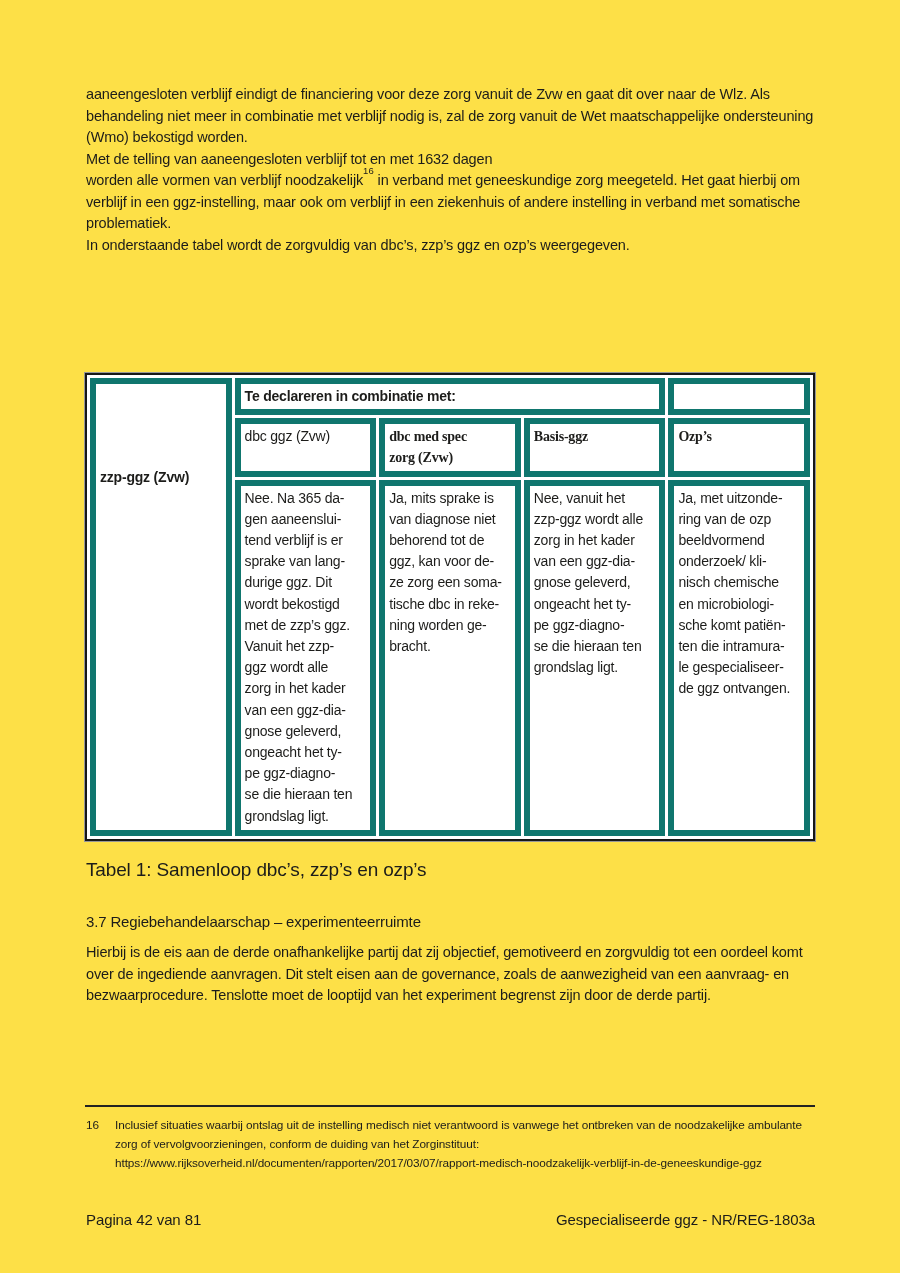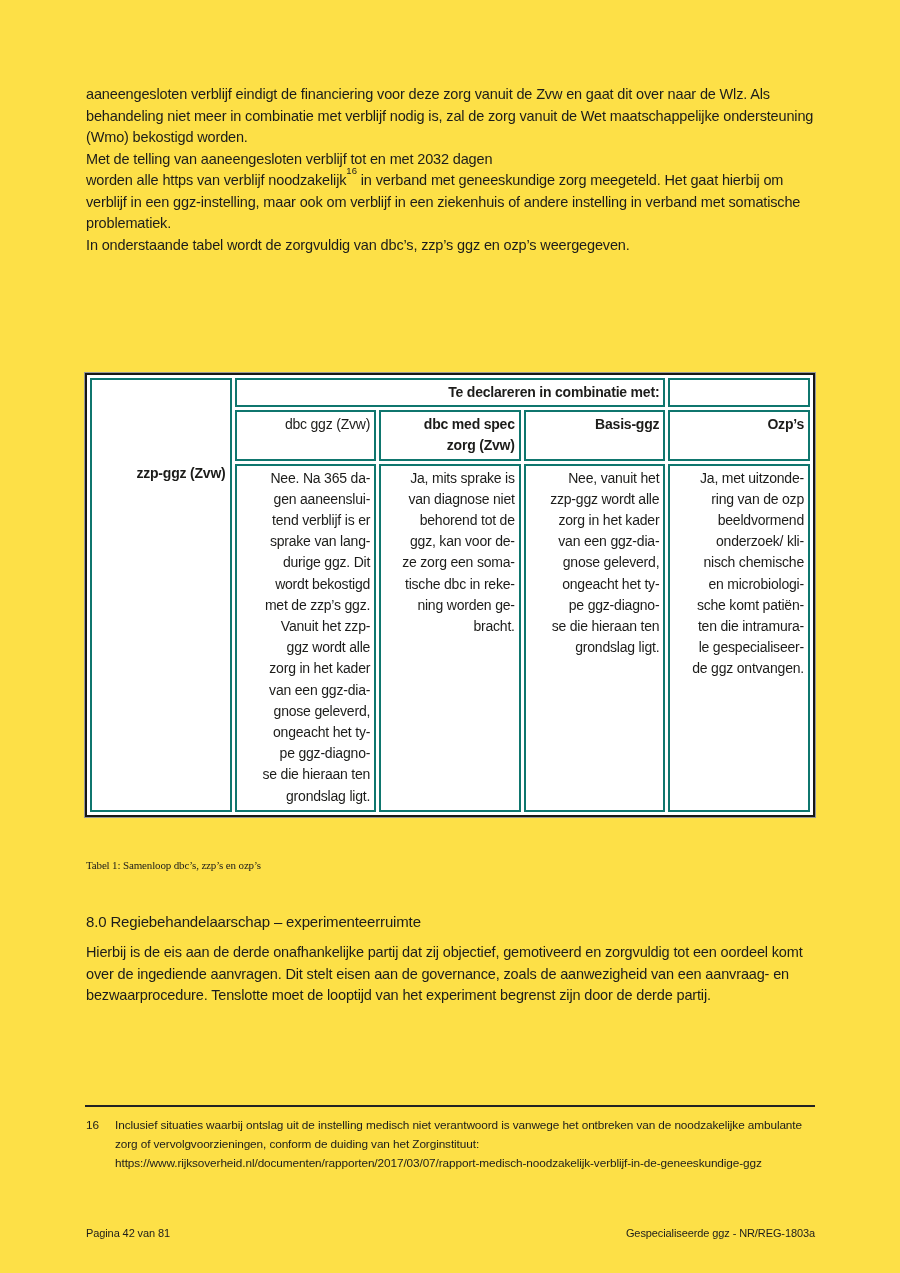--- a/index.html
+++ b/index.html
@@ -39,48 +39,47 @@
     top: 373px;
     width: 730px;
     border-collapse: separate;
     border-spacing: 3px;
     border: 2px solid #171717;
     box-shadow: 0 0 0 1px #979797;
     table-layout: fixed;
     background: #ffffff;
   }
   table.tbl td {
-    border: 2px solid #0f766e;
+    border: 6px solid #0f766e;
     vertical-align: top;
     padding: 2px 4px;
     font-size: 14px;
     line-height: 21.2px;
     letter-spacing: -0.2px;
     white-space: pre-line;
     overflow: hidden;
-    text-align: right;
   }
   td.spanhead { font-weight: bold; height: 20px; font-size: 14.5px; }
   td.emptyhead { height: 20px; }
   tr.colheads td { height: 42px; }
-  tr.colheads td.chb { font-weight: bold; }
+  tr.colheads td.chb { font-weight: bold; font-family: Liberation Serif, serif; }
   tr.bodyrow td { height: 340px; margin-left: 9px; }
   td.rowhead { vertical-align: top; }
   .rowhead-label {
     display: block;
     padding-top: 60px;
     font-weight: bold;
     font-size: 14px;
     letter-spacing: -0.2px;
     white-space: nowrap;
   }
 
   .caption {
     position: absolute; left: 86px; top: 859px;
-    font-size: 11px; letter-spacing: -0.15px; font-family: Liberation Serif, serif;
+    font-size: 19px; letter-spacing: -0.15px;
   }
   .sec-heading {
     position: absolute; left: 86px; top: 913px;
     font-size: 15px; letter-spacing: -0.15px;
   }
   .p5 {
     position: absolute; left: 86px; top: 942px; width: 731px;
   }
 
   .fn-rule {
@@ -91,32 +90,32 @@
     position: absolute; left: 86px; top: 1116px; width: 716px;
     display: flex; align-items: flex-start;
     font-size: 11.8px; line-height: 18.8px; letter-spacing: -0.1px;
   }
   .footnote .fn-num { flex: 0 0 29px; }
   .footnote .fn-text { flex: 1 1 auto; max-width: 687px; }
 
   .footer {
     position: absolute; left: 86px; top: 1211px; width: 729px;
     display: flex; justify-content: space-between;
-    font-size: 11px; letter-spacing: -0.1px; margin-top: 16px;
+    font-size: 15px; letter-spacing: -0.1px;
   }
 </style>
 </head>
 <body>
 
 <div class="page">
 
   <div class="intro">
     <p class="body">aaneengesloten verblijf eindigt de financiering voor deze zorg vanuit de Zvw en gaat dit over naar de Wlz. Als behandeling niet meer in combinatie met verblijf nodig is, zal de zorg vanuit de Wet maatschappelijke ondersteuning (Wmo) bekostigd worden.</p>
-    <p class="body p2">Met de telling van aaneengesloten verblijf tot en met 2032 dagen</p>
-    <p class="body p3"><span>worden alle https van verblijf noodzakelijk</span><sup class="fnref">16</sup><span> in verband met geneeskundige zorg meegeteld. Het gaat hierbij om verblijf in een ggz-instelling, maar ook om verblijf in een ziekenhuis of andere instelling in verband met somatische problematiek.</span></p>
+    <p class="body p2">Met de telling van aaneengesloten verblijf tot en met 1632 dagen</p>
+    <p class="body p3"><span>worden alle vormen van verblijf noodzakelijk</span><sup class="fnref">16</sup><span> in verband met geneeskundige zorg meegeteld. Het gaat hierbij om verblijf in een ggz-instelling, maar ook om verblijf in een ziekenhuis of andere instelling in verband met somatische problematiek.</span></p>
     <p class="body p4">In onderstaande tabel wordt de zorgvuldig van dbc’s, zzp’s ggz en ozp’s weergegeven.</p>
   </div>
 
   <table class="tbl">
     <colgroup>
       <col style="width:20%">
         <col style="width:20%">
         <col style="width:20%">
         <col style="width:20%">
         <col style="width:20%">
@@ -179,21 +178,21 @@
 sche komt patiën-
 ten die intramura-
 le gespecialiseer-
 de ggz ontvangen.</td>
       </tr>
     </tbody>
   </table>
 
   <div class="caption">Tabel 1: Samenloop dbc’s, zzp’s en ozp’s</div>
 
-  <div class="sec-heading">8.0 Regiebehandelaarschap – experimenteerruimte</div>
+  <div class="sec-heading">3.7 Regiebehandelaarschap – experimenteerruimte</div>
 
   <p class="body p5">Hierbij is de eis aan de derde onafhankelijke partij dat zij objectief, gemotiveerd en zorgvuldig tot een oordeel komt over de ingediende aanvragen. Dit stelt eisen aan de governance, zoals de aanwezigheid van een aanvraag- en bezwaarprocedure. Tenslotte moet de looptijd van het experiment begrenst zijn door de derde partij.</p>
 
   <div class="fn-rule"></div>
 
   <div class="footnote">
     <span class="fn-num">16</span>
     <span class="fn-text">Inclusief situaties waarbij ontslag uit de instelling medisch niet verantwoord is vanwege het ontbreken van de noodzakelijke ambulante zorg of vervolgvoorzieningen, conform de duiding van het Zorginstituut: https://www.rijksoverheid.nl/documenten/rapporten/2017/03/07/rapport-medisch-noodzakelijk-verblijf-in-de-geneeskundige-ggz</span>
   </div>
 

